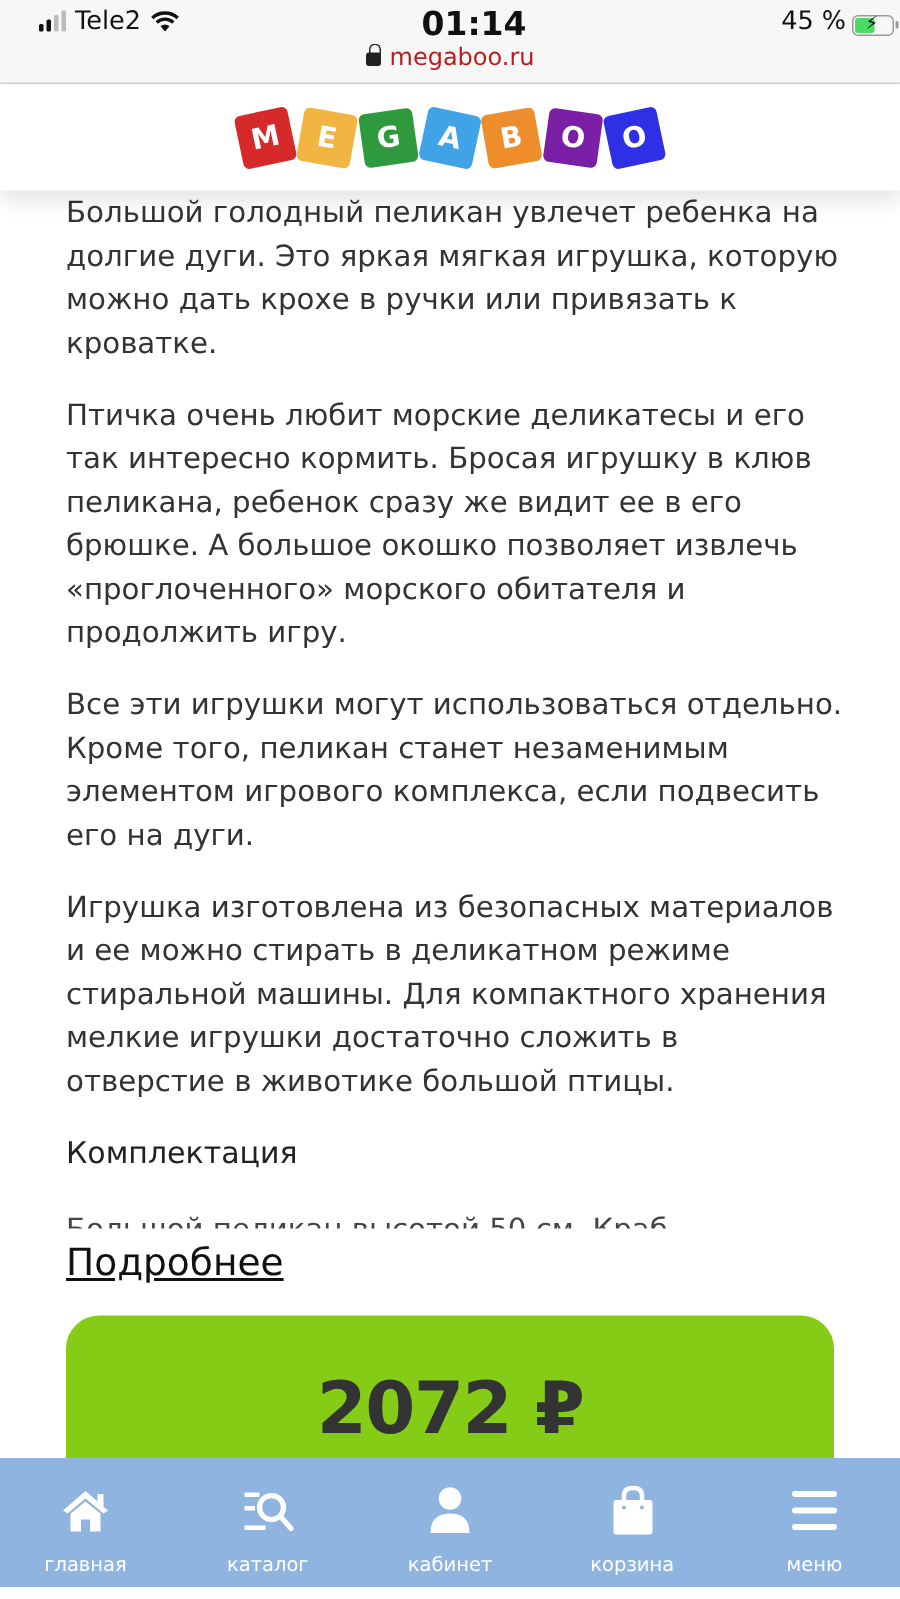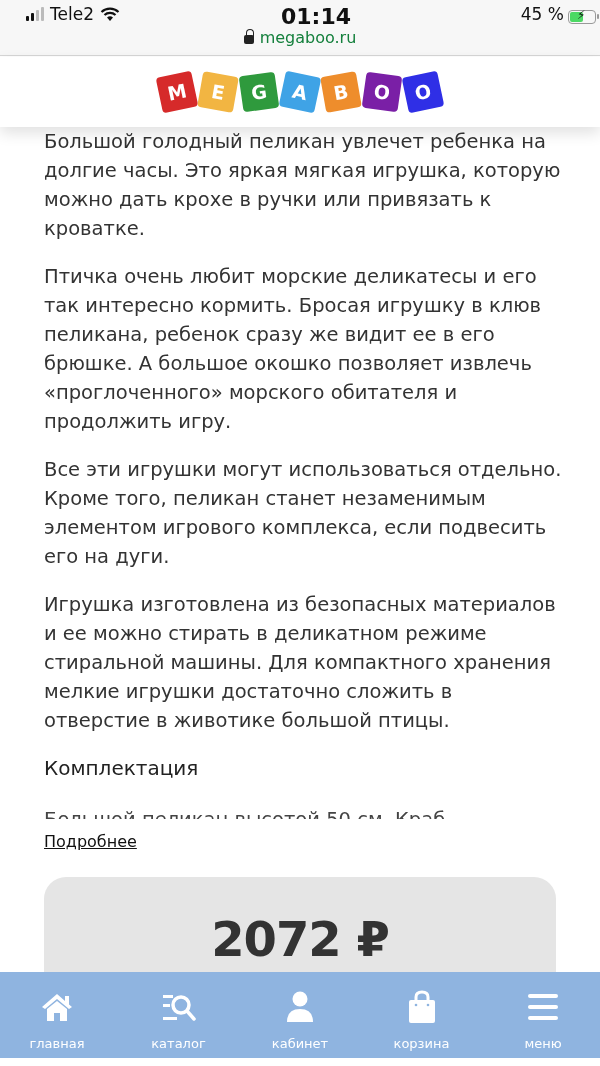--- a/index.html
+++ b/index.html
@@ -11,34 +11,34 @@
   .carrier { position: absolute; left: 10px; top: 0; display: flex; align-items: center; gap: 6px; }
   .signal { display: flex; align-items: flex-end; gap: 2px; height: 14px; }
   .signal span { width: 3px; background: #111; border-radius: 1px; }
   .signal span.off { background: #bbb; }
   .clock { position: absolute; left: 0; width: 600px; text-align: center; font-weight: bold; font-size: 22px; }
   .battery-wrap { position: absolute; right: 12px; top: 0; display: flex; align-items: flex-end; gap: 4px; }
   .battery { width: 28px; height: 14px; border: 1.5px solid #999; border-radius: 4px; position: relative; padding: 1px; }
   .battery .fill { width: 55%; height: 100%; background: #4cd964; border-radius: 2px; }
   .battery .bolt { position: absolute; left: 8px; top: -3px; font-size: 12px; color: #111; }
   .battery::after { content: ""; position: absolute; right: -4px; top: 3px; width: 2px; height: 5px; background: #999; border-radius: 1px; }
-  .url-row { position: absolute; top: 28px; left: 0; width: 600px; text-align: center; font-size: 16px; color: #15803d; }
+  .url-row { position: absolute; top: 28px; left: 0; width: 600px; text-align: center; font-size: 16px; color: #b91c1c; }
   .lock { display: inline-block; width: 10px; height: 9px; background: #222; border-radius: 2px; position: relative; margin-right: 6px; vertical-align: -1px; }
   .lock::before { content: ""; position: absolute; left: 2px; top: -6px; width: 6px; height: 7px; border: 1.5px solid #222; border-bottom: none; border-radius: 4px 4px 0 0; }
 
   .site-header { position: absolute; top: 57px; left: 0; width: 600px; height: 70px; background: #fff; box-shadow: 0 6px 14px rgba(0,0,0,0.12); z-index: 5; display: flex; justify-content: center; align-items: center; gap: 5px; }
   .logo-block { width: 36px; height: 36px; border-radius: 4px; color: #fff; font-weight: bold; font-size: 19px; display: flex; align-items: center; justify-content: center; font-family: "DejaVu Sans", sans-serif; }
 
   .content { position: absolute; top: 127px; left: 44px; width: 520px; font-size: 19.5px; line-height: 29px; color: #333; }
   .content p { margin-bottom: 19px; }
   .content h3 { font-size: 20px; font-weight: normal; margin-top: 6px; color: #222; }
   .truncated { margin-top: 22px; height: 14px; overflow: hidden; line-height: 29px; color: #444; }
-  .more-link { display: inline-block; margin-top: 8px; text-decoration: underline; color: #111; font-size: 16px; }
+  .more-link { display: inline-block; margin-top: 8px; text-decoration: underline; color: #111; font-size: 25px; }
 
-  .price-card { position: absolute; top: 877px; left: 44px; width: 512px; height: 140px; background: #e5e5e5; border-radius: 22px; }
+  .price-card { position: absolute; top: 877px; left: 44px; width: 512px; height: 140px; background: #84cc16; border-radius: 22px; }
   .price { position: absolute; top: 34px; left: 0; width: 512px; text-align: center; font-size: 48px; font-weight: bold; color: #333; letter-spacing: -1px; }
 
   .bottom-nav { position: absolute; top: 972px; left: 0; width: 600px; height: 86px; background: #8fb4e0; display: flex; justify-content: space-between; padding: 0 14px; z-index: 10; }
   .nav-item { width: 86px; display: flex; flex-direction: column; align-items: center; padding-top: 16px; }
   .nav-item svg { width: 38px; height: 38px; }
   .nav-label { margin-top: 10px; font-size: 13px; color: #fff; }
 </style>
 </head>
 <body>
 
@@ -78,21 +78,21 @@
     <div class="logo-block" style="background:#f2b542;transform:rotate(10deg)">E</div>
     <div class="logo-block" style="background:#2f9a3d;transform:rotate(-8deg)">G</div>
     <div class="logo-block" style="background:#3fa3e6;transform:rotate(12deg)">A</div>
     <div class="logo-block" style="background:#ee8d2c;transform:rotate(-10deg)">B</div>
     <div class="logo-block" style="background:#7a1fa6;transform:rotate(8deg)">O</div>
     <div class="logo-block" style="background:#2f2fe6;transform:rotate(-12deg)">O</div>
   </div>
 </div>
 
 <div class="content">
-  <p>Большой голодный пеликан увлечет ребенка на долгие часы. Это яркая мягкая игрушка, которую можно дать крохе в ручки или привязать к кроватке.</p>
+  <p>Большой голодный пеликан увлечет ребенка на долгие дуги. Это яркая мягкая игрушка, которую можно дать крохе в ручки или привязать к кроватке.</p>
   <p>Птичка очень любит морские деликатесы и его так интересно кормить. Бросая игрушку в клюв пеликана, ребенок сразу же видит ее в его брюшке. А большое окошко позволяет извлечь «проглоченного» морского обитателя и продолжить игру.</p>
   <p>Все эти игрушки могут использоваться отдельно. Кроме того, пеликан станет незаменимым элементом игрового комплекса, если подвесить его на дуги.</p>
   <p>Игрушка изготовлена из безопасных материалов и ее можно стирать в деликатном режиме стиральной машины. Для компактного хранения мелкие игрушки достаточно сложить в отверстие в животике большой птицы.</p>
   <h3>Комплектация</h3>
   <div class="truncated">Большой пеликан высотой 50 см. Краб</div>
   <a class="more-link">Подробнее</a>
 </div>
 
 <div class="price-card">
   <div class="price">2072 ₽</div>

